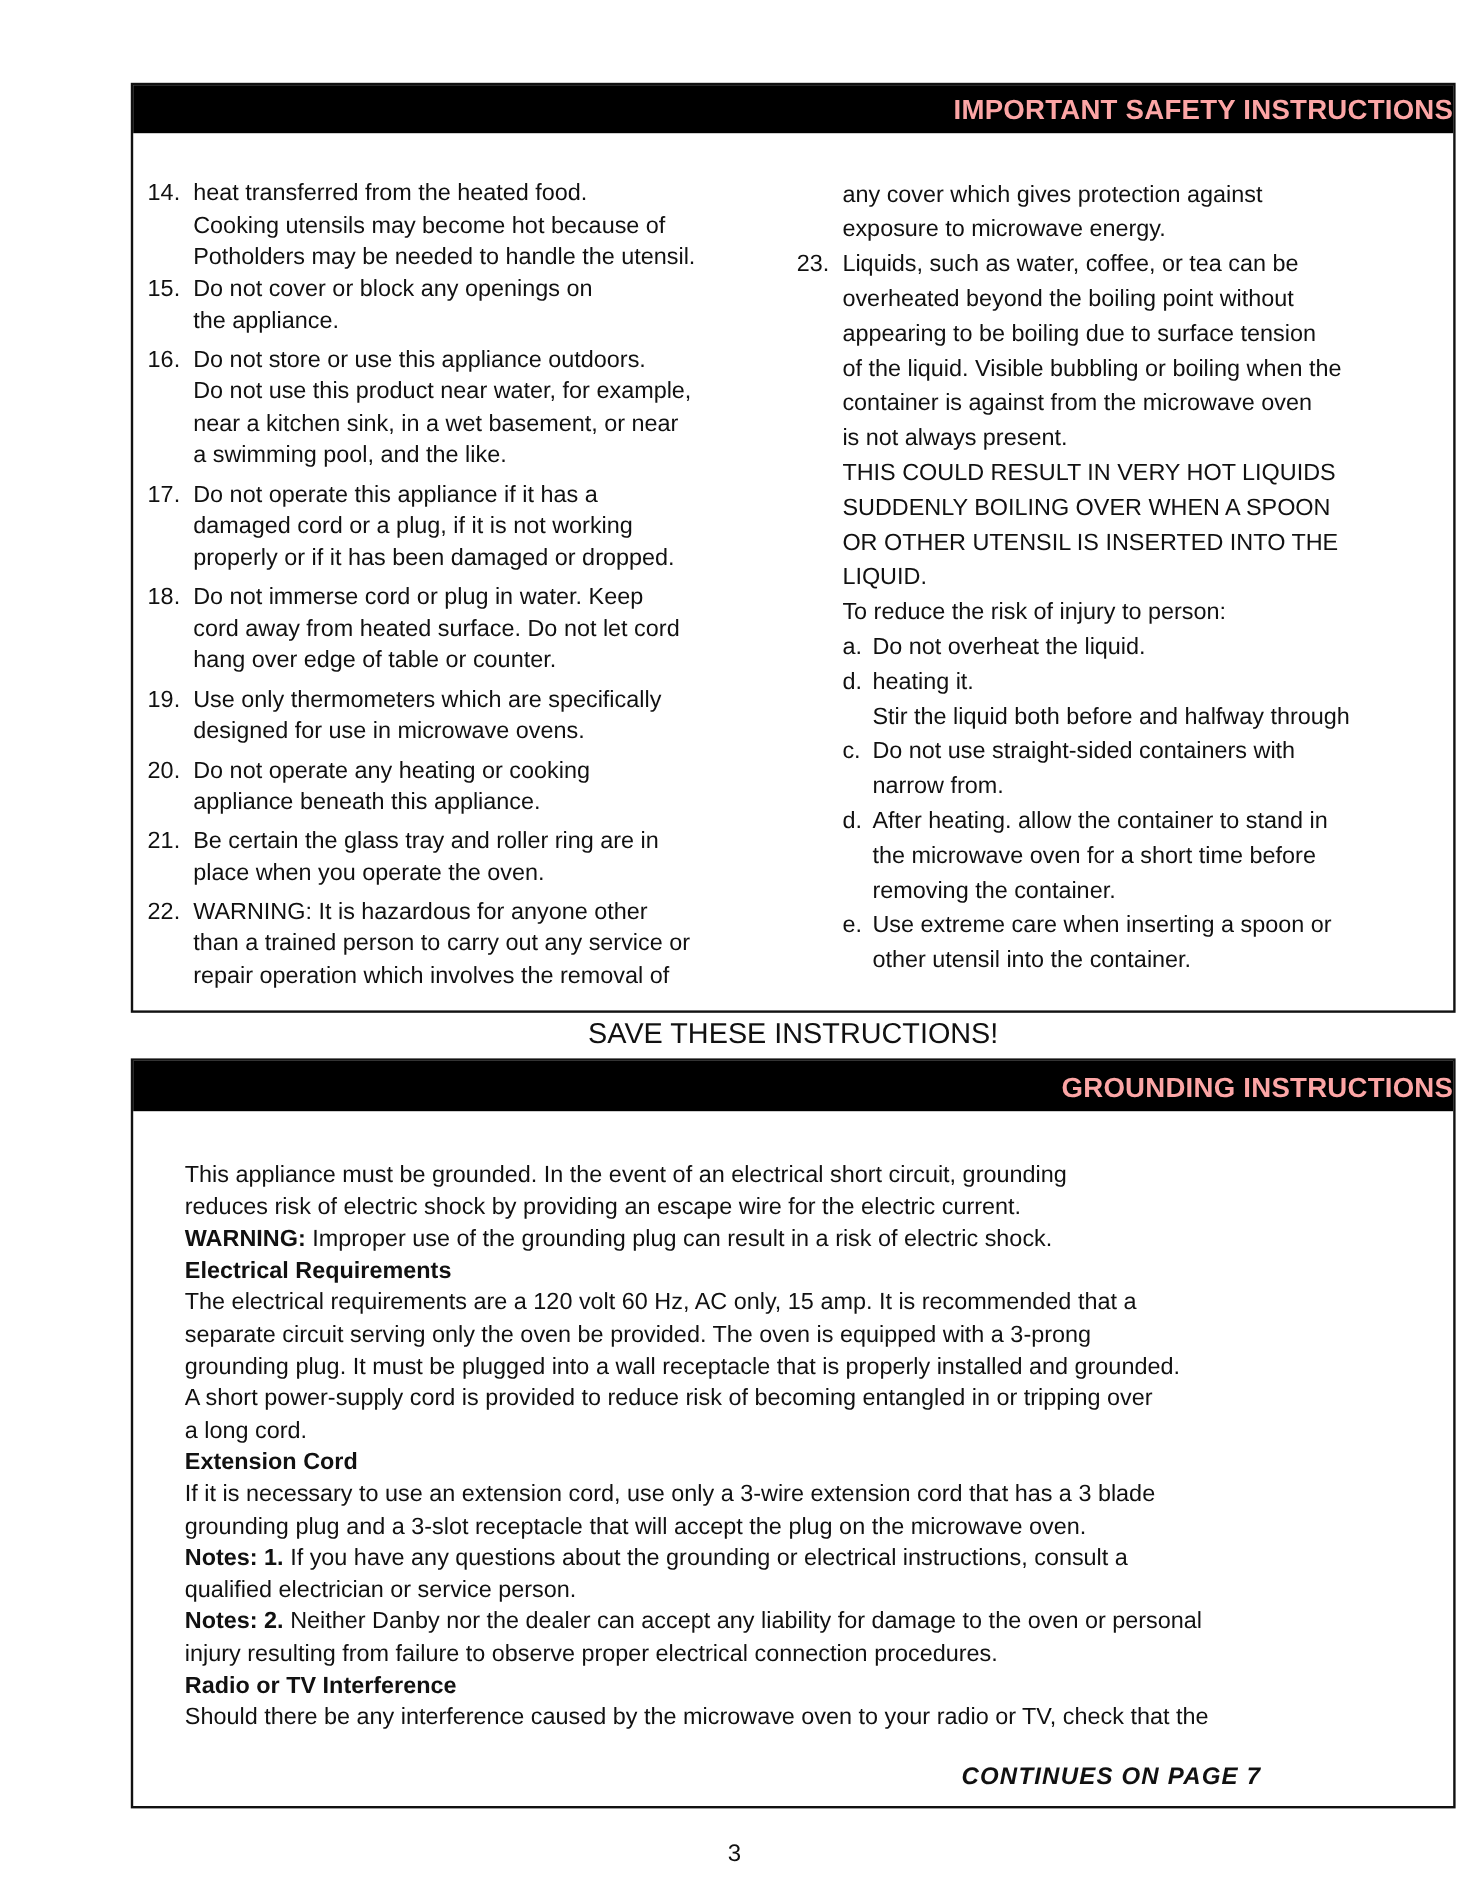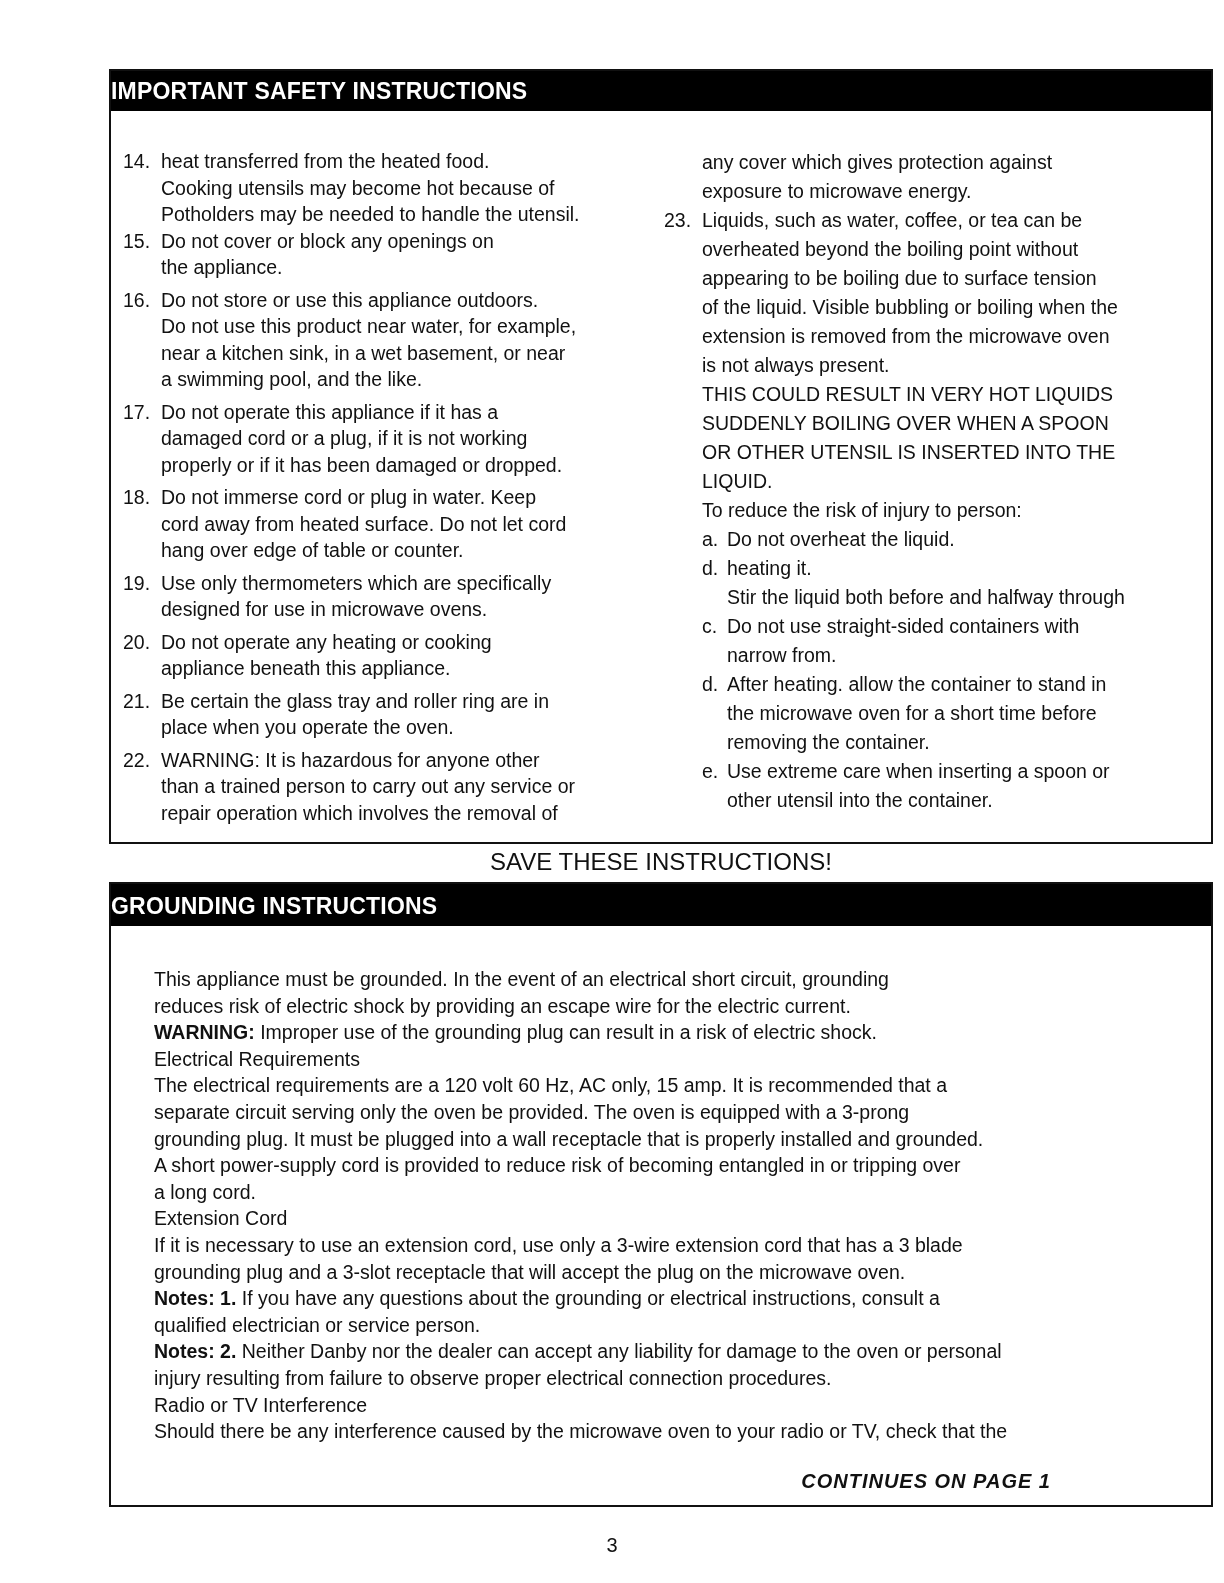--- a/index.html
+++ b/index.html
@@ -3,21 +3,21 @@
 <meta charset="utf-8">
 <style>
   html, body { margin: 0; padding: 0; background: #ffffff; }
   body { width: 1224px; height: 1583px; position: relative; overflow: hidden;
          font-family: "Liberation Sans", sans-serif; color: #111; }
 
   .box { position: absolute; left: 109px; width: 1104px; border: 2px solid #111; box-sizing: border-box; }
   #box1 { top: 69px; height: 775px; }
   #box2 { top: 882px; height: 625px; }
 
-  .hdr { background: #000; color: #ffffff; font-weight: bold; text-align: left;
+  .hdr { background: #000; color: #fca5a5; font-weight: bold; text-align: right;
          font-size: 23px; letter-spacing: 0.2px; }
   #box1 .hdr { height: 40px; line-height: 40px; }
   #box2 .hdr { height: 42px; line-height: 44px; }
 
   .col { position: absolute; font-size: 19.5px; line-height: 26.5px; }
   #col-left { left: 12px; top: 77px; width: 530px; }
   #col-right { left: 553px; top: 77px; width: 540px; }
 
   .item { position: relative; padding-left: 38px; }
   .item .num { position: absolute; left: 0; top: 0; width: 38px; }
@@ -27,21 +27,21 @@
   #col-right .item { line-height: 29px; }
   .sub { position: relative; padding-left: 25px; line-height: 29px; }
   .sub .num { position: absolute; left: 0; top: 0; }
   .indent { padding-left: 38px; }
 
   .save { position: absolute; top: 844px; left: 109px; width: 1104px; text-align: center;
           font-weight: normal; font-size: 24px; line-height: 36px; }
 
   .ground { position: absolute; left: 43px; top: 82px; width: 1040px; font-size: 19.5px; line-height: 26.6px; }
   .ground b { font-weight: bold; }
-  .ground .h { font-weight: normal; }
+  .ground .h { font-weight: bold; }
 
   .cont { position: absolute; right: 160px; bottom: 12px; font-weight: bold; font-style: italic;
           font-size: 20px; letter-spacing: 1px; }
 
   .pageno { position: absolute; top: 1534px; left: 0; width: 1224px; text-align: center; font-size: 20px; }
 </style>
 </head>
 <body>
 
 <div id="box1" class="box">
@@ -105,21 +105,21 @@
     <div class="indent line">
       <div>any cover which gives protection against</div>
       <div>exposure to microwave energy.</div>
     </div>
     <div class="item">
       <span class="num">23.</span>
       <div>Liquids, such as water, coffee, or tea can be</div>
       <div>overheated beyond the boiling point without</div>
       <div>appearing to be boiling due to surface tension</div>
       <div>of the liquid. Visible bubbling or boiling when the</div>
-      <div>extension is removed from the microwave oven</div>
+      <div>container is against from the microwave oven</div>
       <div>is not always present.</div>
     </div>
     <div class="indent line">
       <div>THIS COULD RESULT IN VERY HOT LIQUIDS</div>
       <div>SUDDENLY BOILING OVER WHEN A SPOON</div>
       <div>OR OTHER UTENSIL IS INSERTED INTO THE</div>
       <div>LIQUID.</div>
     </div>
     <div class="indent line">To reduce the risk of injury to person:</div>
     <div class="indent" id="sub-list">
@@ -179,16 +179,16 @@
       <div><b>Notes: 1.</b><span> If you have any questions about the grounding or electrical instructions, consult a</span></div>
       <div>qualified electrician or service person.</div>
     </div>
     <div>
       <div><b>Notes: 2.</b><span> Neither Danby nor the dealer can accept any liability for damage to the oven or personal</span></div>
       <div>injury resulting from failure to observe proper electrical connection procedures.</div>
     </div>
     <div class="h">Radio or TV Interference</div>
     <div>Should there be any interference caused by the microwave oven to your radio or TV, check that the</div>
   </div>
-  <div class="cont">CONTINUES ON PAGE 1</div>
+  <div class="cont">CONTINUES ON PAGE 7</div>
 </div>
 
 <div class="pageno">3</div>
 
 </body></html>

